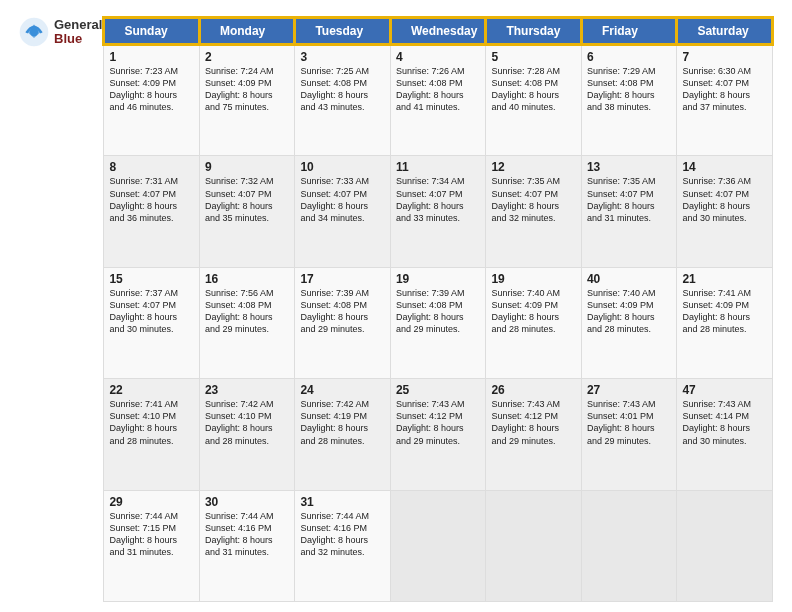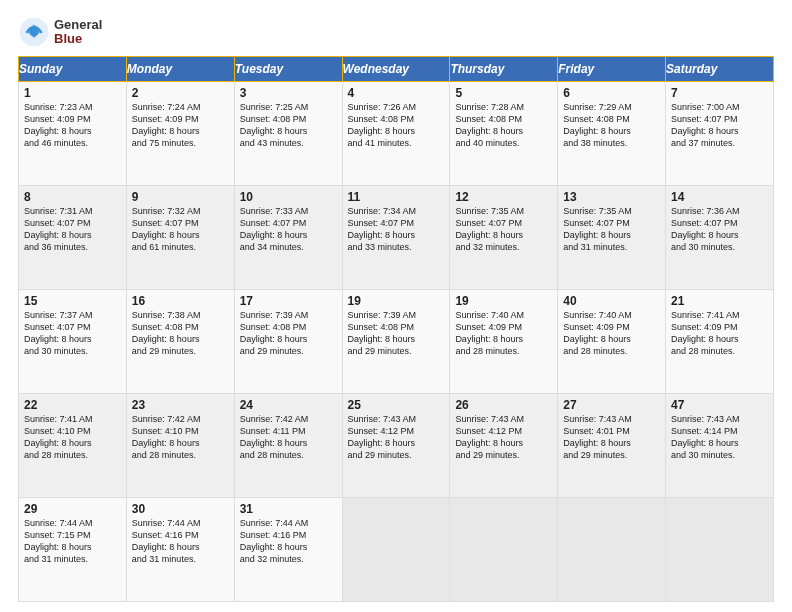--- a/index.html
+++ b/index.html
@@ -9,21 +9,20 @@
       width: 792px;
       height: 612px;
       overflow: hidden;
     }
     .page {
       width: 792px;
       height: 612px;
       background: #fff;
       padding: 16px 18px 10px 18px;
       display: flex;
-      flex-direction: column;
       border-radius: 23px;
     }
     .header {
       display: flex;
       justify-content: space-between;
       align-items: flex-start;
       margin-bottom: 8px;
     }
     .logo {
       display: flex;
@@ -63,24 +62,23 @@
       border: 1px solid #ccc;
       border-collapse: collapse;
       width: 100%;
       table-layout: fixed;
     }
     .calendar th {
       background: #3a6db5;
       color: #fff;
       font-size: 12px;
       font-weight: bold;
-      padding: 5px 0;
+      padding: 5px 19px;
       text-align: left;
-      border: 1px solid #eab308;
-      font-style: italic;
+      border: 3px solid #eab308;
     }
     .calendar td {
       vertical-align: top;
       padding: 4px 5px;
       font-size: 9.5px;
       color: #222;
       border: 1px solid #ddd;
       background: #fff;
       height: 88px;
     }
@@ -156,31 +154,31 @@
           <td>
             <span class="day-num">5</span>
             <div class="cell-text"><span>Sunrise: 7:28 AM</span><br><span>Sunset: 4:08 PM</span><br><span>Daylight: 8 hours</span><br><span>and 40 minutes.</span><br></div>
           </td>
           <td>
             <span class="day-num">6</span>
             <div class="cell-text"><span>Sunrise: 7:29 AM</span><br><span>Sunset: 4:08 PM</span><br><span>Daylight: 8 hours</span><br><span>and 38 minutes.</span><br></div>
           </td>
           <td>
             <span class="day-num">7</span>
-            <div class="cell-text"><span>Sunrise: 7:00 AM</span><br><span>Sunset: 4:07 PM</span><br><span>Daylight: 8 hours</span><br><span>and 37 minutes.</span><br></div>
+            <div class="cell-text"><span>Sunrise: 6:30 AM</span><br><span>Sunset: 4:07 PM</span><br><span>Daylight: 8 hours</span><br><span>and 37 minutes.</span><br></div>
           </td>
         </tr>
         <tr>
           <td>
             <span class="day-num">8</span>
             <div class="cell-text"><span>Sunrise: 7:31 AM</span><br><span>Sunset: 4:07 PM</span><br><span>Daylight: 8 hours</span><br><span>and 36 minutes.</span><br></div>
           </td>
           <td>
             <span class="day-num">9</span>
-            <div class="cell-text"><span>Sunrise: 7:32 AM</span><br><span>Sunset: 4:07 PM</span><br><span>Daylight: 8 hours</span><br><span>and 61 minutes.</span><br></div>
+            <div class="cell-text"><span>Sunrise: 7:32 AM</span><br><span>Sunset: 4:07 PM</span><br><span>Daylight: 8 hours</span><br><span>and 35 minutes.</span><br></div>
           </td>
           <td>
             <span class="day-num">10</span>
             <div class="cell-text"><span>Sunrise: 7:33 AM</span><br><span>Sunset: 4:07 PM</span><br><span>Daylight: 8 hours</span><br><span>and 34 minutes.</span><br></div>
           </td>
           <td>
             <span class="day-num">11</span>
             <div class="cell-text"><span>Sunrise: 7:34 AM</span><br><span>Sunset: 4:07 PM</span><br><span>Daylight: 8 hours</span><br><span>and 33 minutes.</span><br></div>
           </td>
           <td>
@@ -196,21 +194,21 @@
             <div class="cell-text"><span>Sunrise: 7:36 AM</span><br><span>Sunset: 4:07 PM</span><br><span>Daylight: 8 hours</span><br><span>and 30 minutes.</span><br></div>
           </td>
         </tr>
         <tr>
           <td>
             <span class="day-num">15</span>
             <div class="cell-text"><span>Sunrise: 7:37 AM</span><br><span>Sunset: 4:07 PM</span><br><span>Daylight: 8 hours</span><br><span>and 30 minutes.</span><br></div>
           </td>
           <td>
             <span class="day-num">16</span>
-            <div class="cell-text"><span>Sunrise: 7:38 AM</span><br><span>Sunset: 4:08 PM</span><br><span>Daylight: 8 hours</span><br><span>and 29 minutes.</span><br></div>
+            <div class="cell-text"><span>Sunrise: 7:56 AM</span><br><span>Sunset: 4:08 PM</span><br><span>Daylight: 8 hours</span><br><span>and 29 minutes.</span><br></div>
           </td>
           <td>
             <span class="day-num">17</span>
             <div class="cell-text"><span>Sunrise: 7:39 AM</span><br><span>Sunset: 4:08 PM</span><br><span>Daylight: 8 hours</span><br><span>and 29 minutes.</span><br></div>
           </td>
           <td>
             <span class="day-num">19</span>
             <div class="cell-text"><span>Sunrise: 7:39 AM</span><br><span>Sunset: 4:08 PM</span><br><span>Daylight: 8 hours</span><br><span>and 29 minutes.</span><br></div>
           </td>
           <td>
@@ -230,21 +228,21 @@
           <td>
             <span class="day-num">22</span>
             <div class="cell-text"><span>Sunrise: 7:41 AM</span><br><span>Sunset: 4:10 PM</span><br><span>Daylight: 8 hours</span><br><span>and 28 minutes.</span><br></div>
           </td>
           <td>
             <span class="day-num">23</span>
             <div class="cell-text"><span>Sunrise: 7:42 AM</span><br><span>Sunset: 4:10 PM</span><br><span>Daylight: 8 hours</span><br><span>and 28 minutes.</span><br></div>
           </td>
           <td>
             <span class="day-num">24</span>
-            <div class="cell-text"><span>Sunrise: 7:42 AM</span><br><span>Sunset: 4:11 PM</span><br><span>Daylight: 8 hours</span><br><span>and 28 minutes.</span><br></div>
+            <div class="cell-text"><span>Sunrise: 7:42 AM</span><br><span>Sunset: 4:19 PM</span><br><span>Daylight: 8 hours</span><br><span>and 28 minutes.</span><br></div>
           </td>
           <td>
             <span class="day-num">25</span>
             <div class="cell-text"><span>Sunrise: 7:43 AM</span><br><span>Sunset: 4:12 PM</span><br><span>Daylight: 8 hours</span><br><span>and 29 minutes.</span><br></div>
           </td>
           <td>
             <span class="day-num">26</span>
             <div class="cell-text"><span>Sunrise: 7:43 AM</span><br><span>Sunset: 4:12 PM</span><br><span>Daylight: 8 hours</span><br><span>and 29 minutes.</span><br></div>
           </td>
           <td>

